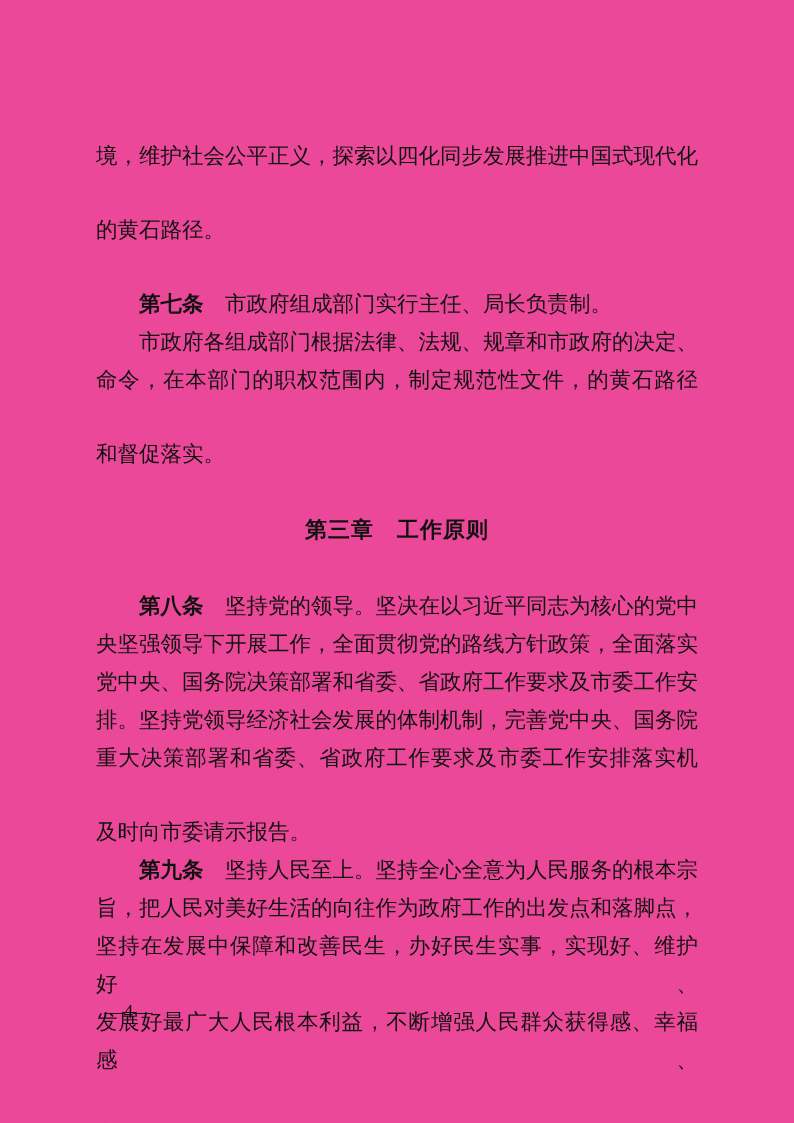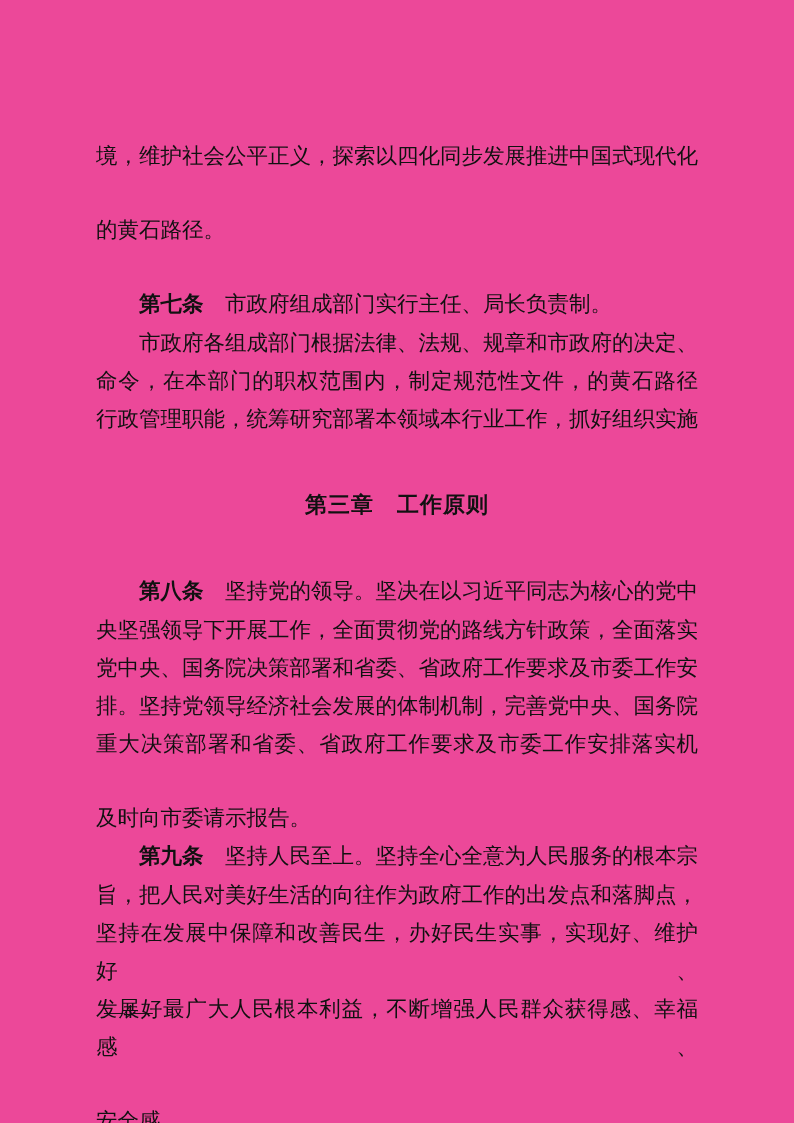--- a/index.html
+++ b/index.html
@@ -35,25 +35,25 @@
   }
   .line.indent {
     text-indent: 43px;
   }
   .line.heading {
     text-align: center;
     text-align-last: center;
     font-family: Liberation Sans, sans-serif;
     font-weight: 700;
     font-size: 22px;
-    margin: 48px 0;
+    margin: 38px 0;
     letter-spacing: 1px;
   }
   .article-label {
-    font-family: Liberation Mono, monospace;
+    font-family: Liberation Sans, sans-serif;
     font-weight: 700;
   }
   .page-number {
     position: absolute;
     left: 104px;
     top: 1000px;
     font-family: "Liberation Serif", "DejaVu Serif", serif;
     font-size: 19.5px;
     line-height: 24px;
     color: #111111;
@@ -62,21 +62,21 @@
 </head>
 <body>
 
 <main class="page">
   <section class="doc-lines">
       <div class="line justify">境，维护社会公平正义，探索以四化同步发展推进中国式现代化</div>
       <div class="line left">的黄石路径。</div>
       <div class="line left indent"><span class="article-label">第七条</span>　市政府组成部门实行主任、局长负责制。</div>
       <div class="line justify indent">市政府各组成部门根据法律、法规、规章和市政府的决定、</div>
       <div class="line justify">命令，在本部门的职权范围内，制定规范性文件，的黄石路径</div>
-      <div class="line justify">行政管理职能，统筹研究部署本领域本行业工作，抓好组织实施</div>
+      <div class="line left">和督促落实。</div>
       <div class="line heading">第三章　工作原则</div>
       <div class="line justify indent"><span class="article-label">第八条</span>　坚持党的领导。坚决在以习近平同志为核心的党中</div>
       <div class="line justify">央坚强领导下开展工作，全面贯彻党的路线方针政策，全面落实</div>
       <div class="line justify">党中央、国务院决策部署和省委、省政府工作要求及市委工作安</div>
       <div class="line justify">排。坚持党领导经济社会发展的体制机制，完善党中央、国务院</div>
       <div class="line justify">重大决策部署和省委、省政府工作要求及市委工作安排落实机</div>
       <div class="line left">及时向市委请示报告。</div>
       <div class="line justify indent"><span class="article-label">第九条</span>　坚持人民至上。坚持全心全意为人民服务的根本宗</div>
       <div class="line justify">旨，把人民对美好生活的向往作为政府工作的出发点和落脚点，</div>
       <div class="line justify">坚持在发展中保障和改善民生，办好民生实事，实现好、维护好、</div>

